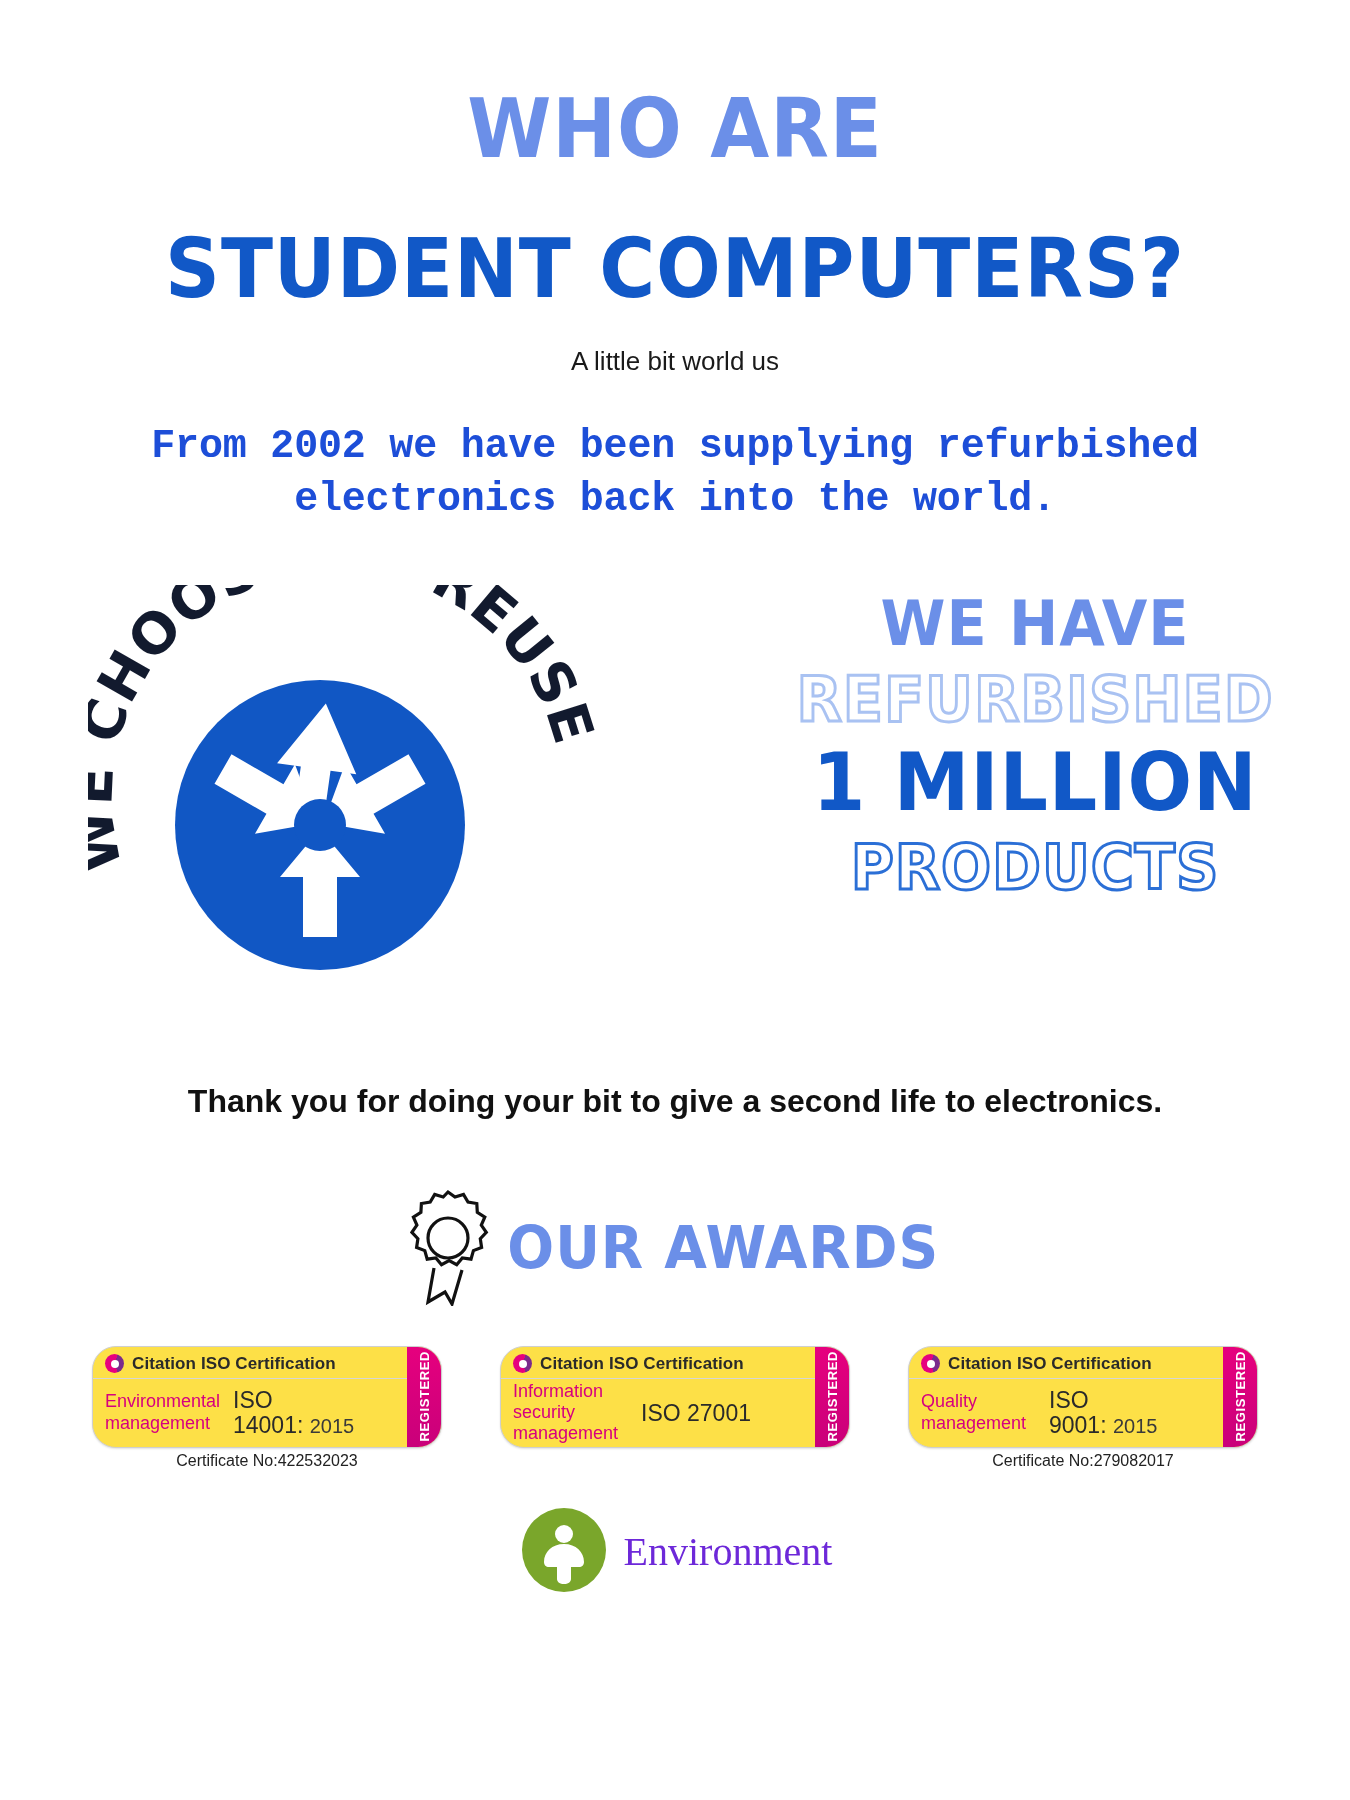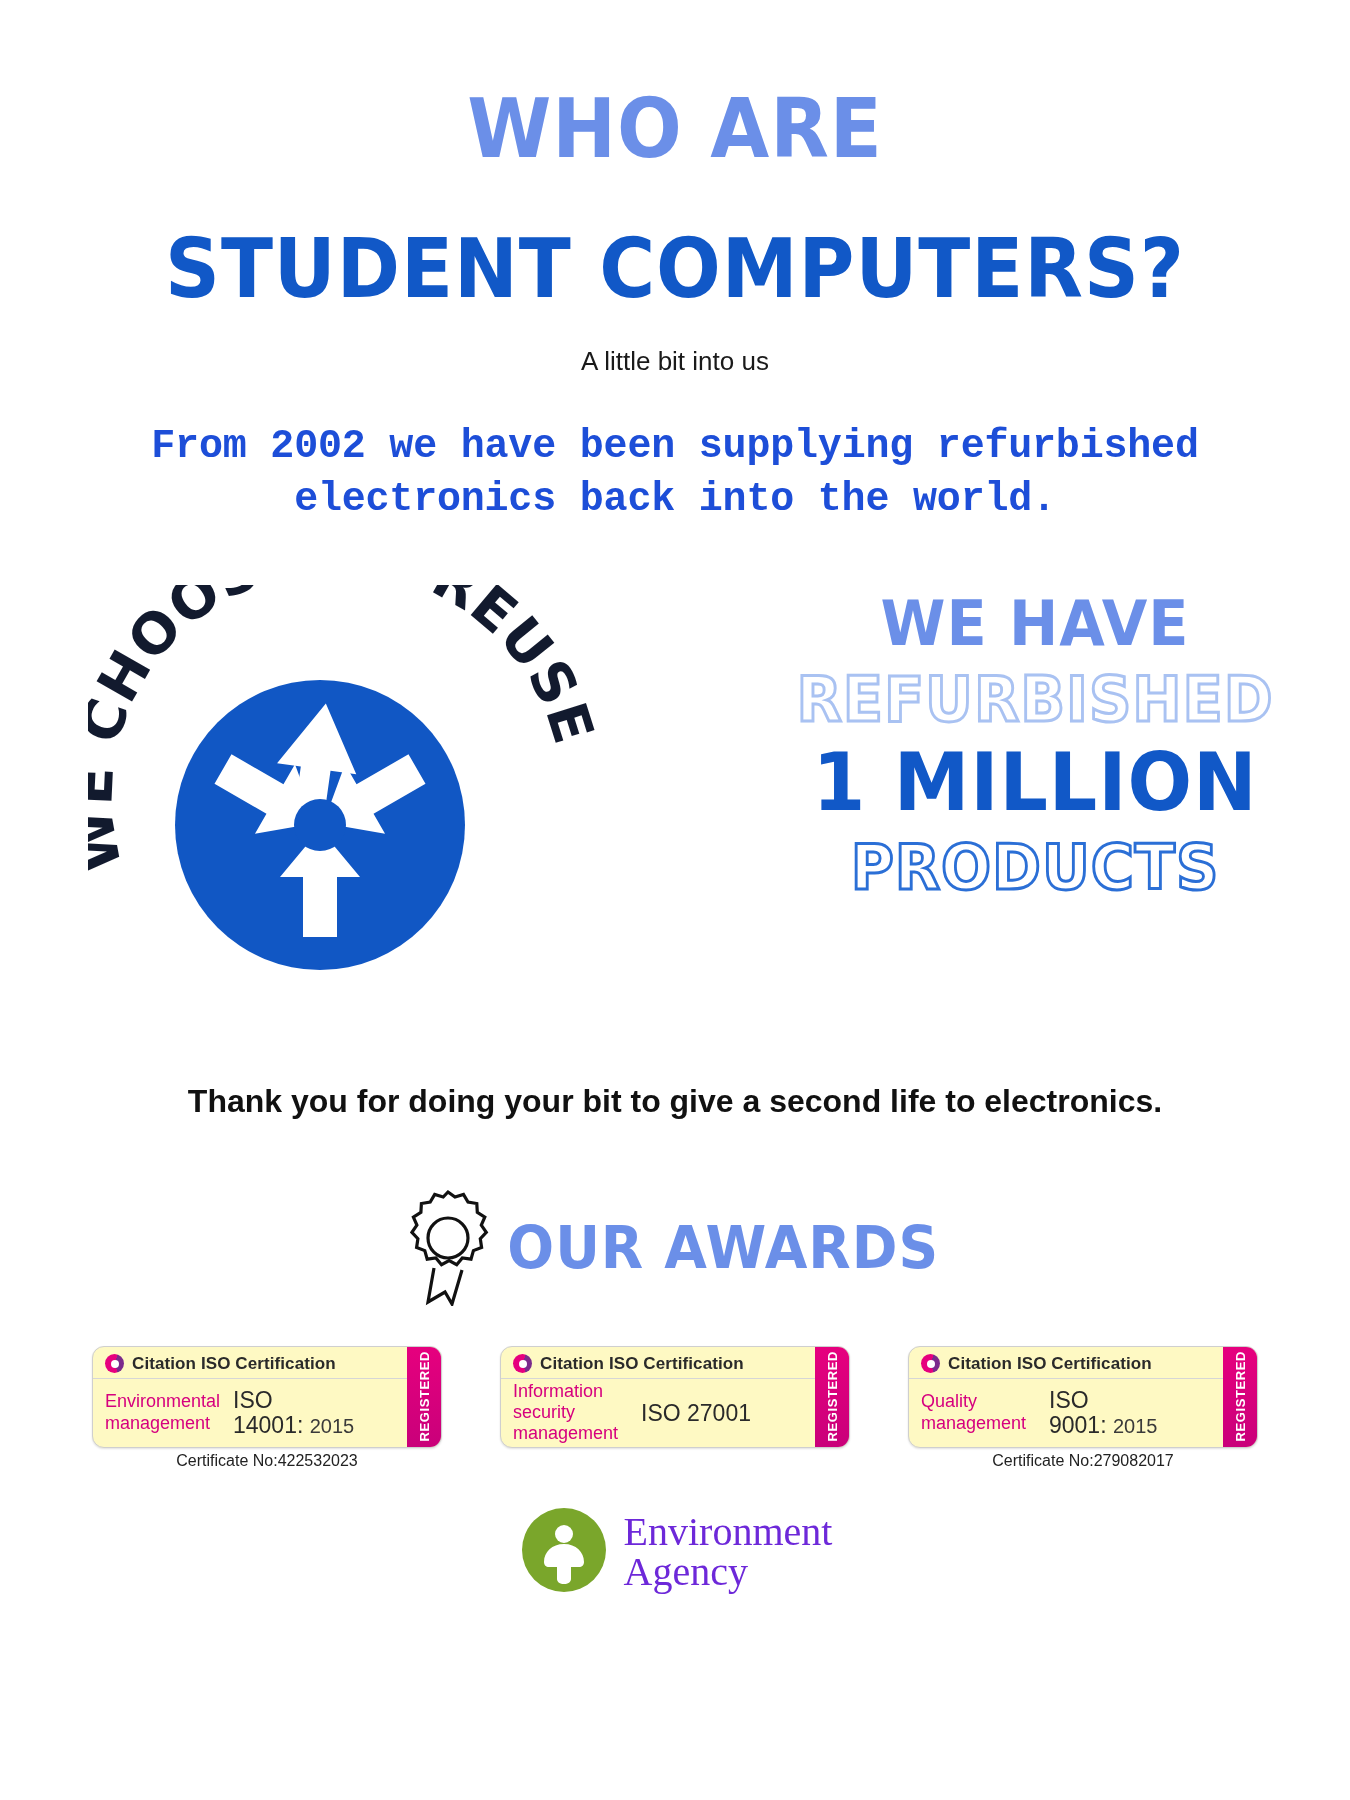--- a/index.html
+++ b/index.html
@@ -149,22 +149,22 @@
     justify-content: center;
     align-items: flex-start;
     gap: 58px;
   }
   .cert-col { width: 350px; }
 
   .cert {
     position: relative;
     display: flex;
     border: 1.5px solid #cfcfcf;
-    border-radius: 12px;
-    background: #fef9c3;
+    border-radius: 24px;
+    background: #fde047;
     overflow: hidden;
     box-shadow: 0 1px 2px rgba(0,0,0,.12);
     height: 102px;
     justify-content: flex-end;
   }
   .cert-main {
     flex: 1;
     display: flex;
     flex-direction: column;
   }
@@ -260,21 +260,21 @@
   .ea-text .l2 { display: block; }
 </style>
 </head>
 <body>
 
 <div class="page">
 
   <div class="headline-wrap">
     <div class="headline-1">WHO ARE</div>
     <div class="headline-2">STUDENT COMPUTERS?</div>
-    <div class="subhead">A little bit into us</div>
+    <div class="subhead">A little bit world us</div>
   </div>
 
   <div class="intro">From 2002 we have been supplying refurbished electronics back into the world.</div>
 
   <div class="mid">
 
     <div class="reuse-badge">
       <svg width="520" height="420" viewBox="0 0 520 420" xmlns="http://www.w3.org/2000/svg">
         <defs>
           <path id="arcPath" d="M 42 300 A 225 225 0 1 1 430 345" fill="none"></path>
@@ -421,17 +421,16 @@
         <circle cx="46" cy="46" r="42" fill="#7aa62b"></circle>
         <g fill="#ffffff">
           <circle cx="46" cy="30" r="9"></circle>
           <path d="M46 40 c-12 0 -20 8 -20 18 0 3 2 5 5 5 l8 0 0 12 c0 3 3 5 7 5 4 0 7 -2 7 -5 l0 -12 8 0 c3 0 5 -2 5 -5 0 -10 -8 -18 -20 -18 z"></path>
         </g>
         <path d="M46 8 a38 38 0 0 1 0 76" fill="none" stroke="#5f8a1f" stroke-width="0"></path>
       </svg>
     </span>
     <span class="ea-text">
       <span class="l1">Environment</span>
-      <span class="l2">Agency</span>
     </span>
   </div>
 
 </div>
 
 </body></html>

